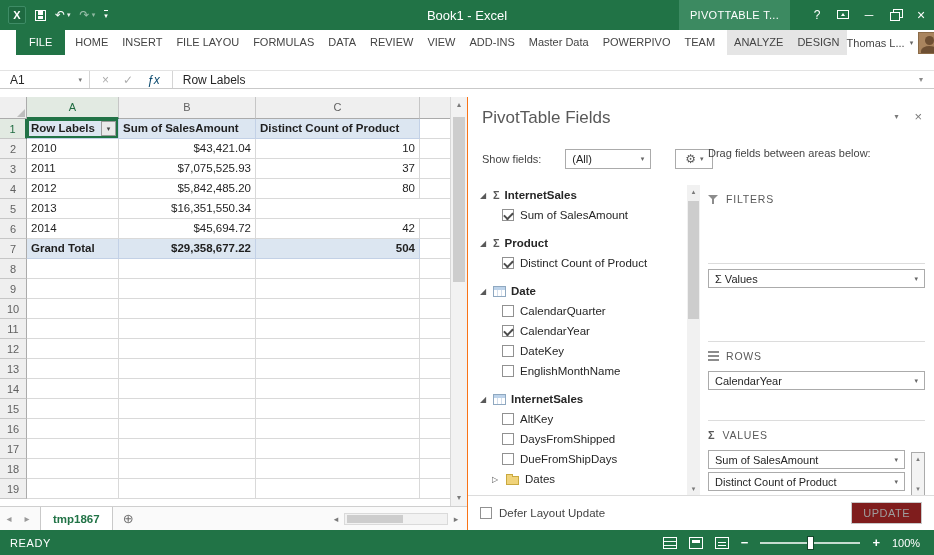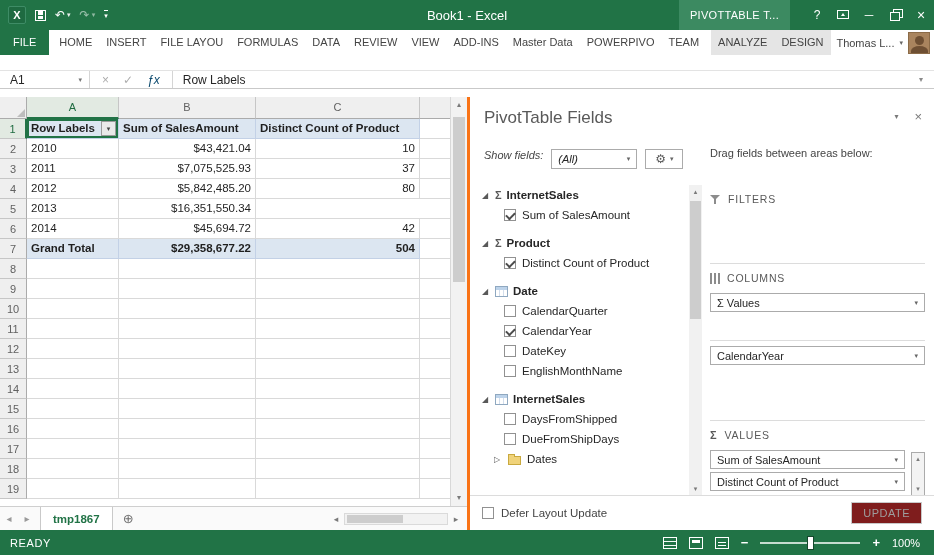--- a/index.html
+++ b/index.html
@@ -25,21 +25,21 @@
   .rbox { display:inline-block; width:12px; height:9px; border:1px solid #fff; position:relative; }
   .rbox::after { content:""; position:absolute; left:3px; top:2px; border-left:2.5px solid transparent; border-right:2.5px solid transparent; border-bottom:3px solid #fff; }
   .restore { display:inline-block; width:9px; height:8px; position:relative; }
   .restore::before { content:""; position:absolute; top:-2px; left:2px; width:8px; height:7px; border:1px solid #fff; }
   .restore::after { content:""; position:absolute; top:1px; left:-1px; width:8px; height:7px; border:1px solid #fff; background:#217346; }
   .closebtn { font-size:14px; }
 
   
   .tabrow { position:absolute; left:0; top:30px; width:100%; height:25px; background:#fff; display:flex; align-items:stretch; font-size:11px; color:#444; }
   .rtab { line-height:25px; padding:0 7px; white-space:nowrap; }
-  .rtab.file { background:#217346; color:#fff; padding:0 13px; margin-right:3px; }
+  .rtab.file { background:#217346; color:#fff; padding:0 13px; margin-right:3px;margin-left:16px; }
   .rtab.ctx { background:#e5e5e5; }
   .rtab.ctx.first { margin-left:5px; }
   .userarea { margin-left:auto; display:flex; align-items:center; gap:5px; padding-right:4px; white-space:nowrap;text-align:right; }
   .userarea .dd { font-size:7px; color:#666; }
   .avatar { width:22px; height:22px; background:#A9845E; position:relative; overflow:hidden; border:1px solid #8B6B48; }
   .avatar::before { content:""; position:absolute; left:6px; top:3px; width:9px; height:9px; border-radius:50%; background:#6E4F33; }
   .avatar::after { content:""; position:absolute; left:2px; top:13px; width:17px; height:10px; border-radius:50% 50% 0 0; background:#6E4F33; }
 
   .ribbonspacer { position:absolute; left:0; top:55px; width:100%; height:15px; background:#fff; }
 
@@ -87,26 +87,26 @@
   .tabbar { position:absolute; left:0; right:0; bottom:0; height:24px; background:#FAFAFA; border-top:1px solid #CFCFCF; display:flex; align-items:center; font-size:11px; }
   .nav { width:18px; text-align:center; color:#9A9A9A; font-size:10px; }
   .sheettab { margin-left:4px; height:23px; display:flex; align-items:center; padding:0 12px; background:#fff; border-left:1px solid #C9C9C9; border-right:1px solid #C9C9C9; color:#217346; font-weight:bold; font-size:11.5px; }
   .addsheet { margin-left:10px; color:#6E6E6E; font-size:13px; }
   .hscroll { margin-left:auto; display:flex; align-items:center; margin-right:3px; }
   .hbtn { width:16px; text-align:center; color:#7A7A7A; font-size:9px; }
   .htrack { width:104px; height:12px; background:#F2F2F2; border:1px solid #DADADA; position:relative; }
   .hthumb { position:absolute; left:2px; top:1px; height:8px; width:56px; background:#CDCDCD; }
 
   
-  .pane { position:absolute; left:467px; top:97px; width:467px; height:433px; background:#fff; border-left:3px solid #f97316; font-size:11.5px; color:#262626; }
+  .pane { position:absolute; left:467px; top:97px; width:467px; height:433px; background:#fff; border-left:1px solid #f97316; font-size:11.5px; color:#262626; }
   .ptitle { position:absolute; left:14px; top:11px; font-size:17px; color:#595959; }
   .pctl { position:absolute; right:12px; top:13px; display:flex; gap:16px; color:#7A7A7A; }
   .pctl .chev { font-size:8px; line-height:14px; }
   .pctl .cls { font-size:13px; line-height:13px; }
-  .showrow { position:absolute; left:14px; top:52px; display:flex; align-items:flex-start; gap:8px;font-style:italic; }
+  .showrow { position:absolute; left:14px; top:52px; display:flex; align-items:center; gap:24px; }
   .showlabel { font-size:11px; color:#444; }
   .combo { width:86px; height:20px; border:1px solid #ABABAB; background:#fff; display:flex; align-items:center; justify-content:space-between; padding:0 6px; font-size:11px; }
   .combo .dd, .gearbtn .dd { font-size:7px; color:#666; }
   .gearbtn { width:38px; height:20px; border:1px solid #ABABAB; background:#fff; display:flex; align-items:center; justify-content:center; gap:4px; }
   .gear { font-size:12px; color:#595959; line-height:1; }
 
   .fieldlist { position:absolute; left:10px; top:88px; width:222px; bottom:35px; overflow:hidden; }
   .flcontent { position:absolute; left:0; right:14px; top:0; }
   .grp { display:flex; align-items:center; height:20px; gap:5px; font-weight:bold; margin-top:8px; }
   .grp.firstg { margin-top:0; }
@@ -466,20 +466,24 @@
           <span>EnglishMonthName</span>
         </div>
 
         <div class="grp">
           <span class="tri">◢</span>
           <span class="ticon"></span>
           <span>InternetSales</span>
         </div>
         <div class="fld">
           <span class="cbx"></span>
+          <span>AltKey</span>
+        </div>
+        <div class="fld">
+          <span class="cbx"></span>
           <span>DaysFromShipped</span>
         </div>
         <div class="fld">
           <span class="cbx"></span>
           <span>DueFromShipDays</span>
         </div>
         <div class="fld folderrow">
           <span class="tri">▷</span>
           <span class="foldericon"></span>
           <span>Dates</span>
@@ -495,30 +499,30 @@
     <div class="draghint">Drag fields between areas below:</div>
 
     <div class="areacol">
       <div class="sec filters">
         <div class="seclabel">
           <span class="funnel"></span>
           <span>FILTERS</span>
         </div>
       </div>
       <div class="sec cols">
-        <div class="seclabel">
-          <span class="colicon"></span>
-          <span>COLUMNS</span>
-        </div>
         <div class="aitem">
           <span>Σ Values</span>
           <span class="dd">▾</span>
         </div>
       </div>
       <div class="sec rowsS">
+        <div class="seclabel">
+          <span class="rowicon"></span>
+          <span>ROWS</span>
+        </div>
         <div class="aitem">
           <span>CalendarYear</span>
           <span class="dd">▾</span>
         </div>
       </div>
       <div class="sec vals">
         <div class="seclabel">
           <span class="sigicon">Σ</span>
           <span>VALUES</span>
         </div>

